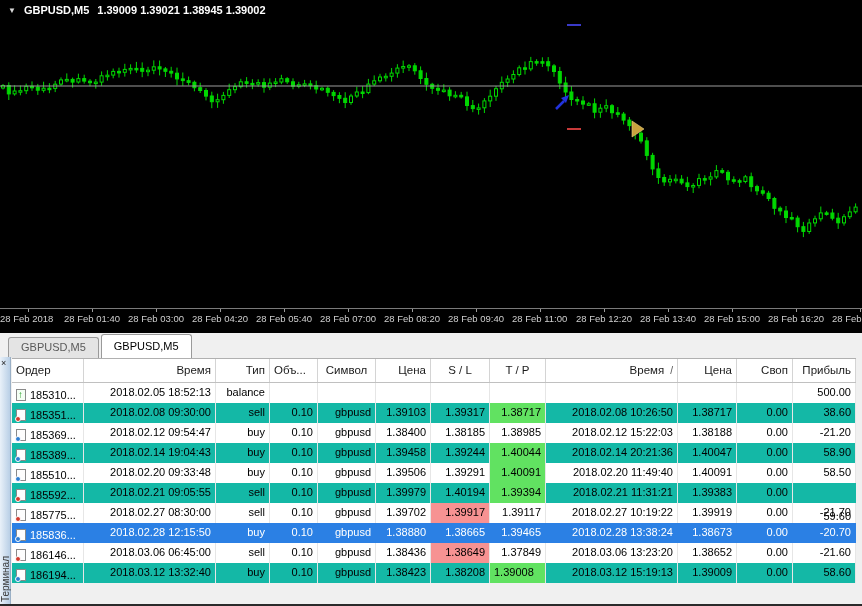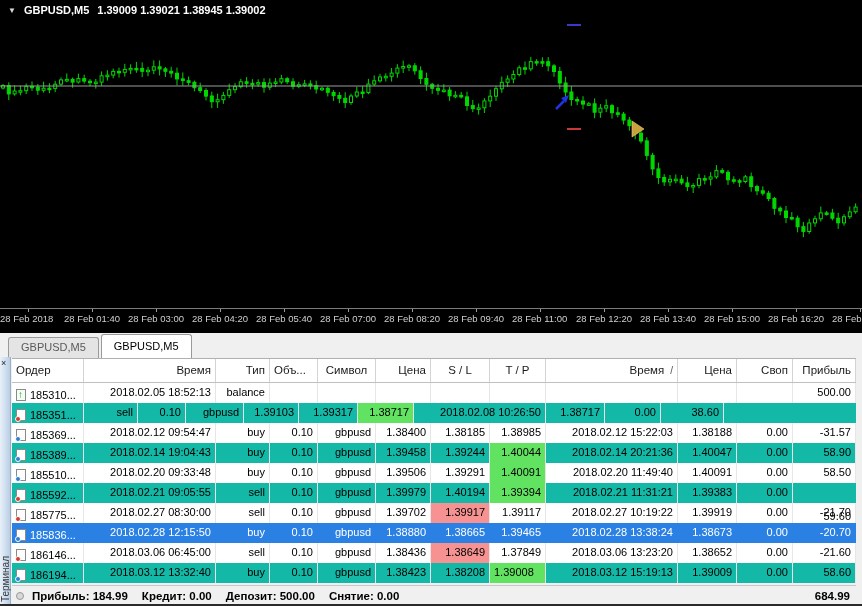--- a/index.html
+++ b/index.html
@@ -471,20 +471,21 @@
             <div class="td" style="width: 56px; text-align: right;"></div>
             <div class="td" style="width: 63px; text-align: right;">500.00</div>
           </div>
           <div class="trow alt">
             <div class="td ordercell" style="width: 72px; text-align: left;">
               <span class="oicon sell">
                 <span class="dot"></span>
               </span>
               <span>185351...</span>
             </div>
+            <div class="td" style="width: 132px; text-align: right;">2018.02.08 09:30:00</div>
             <div class="td" style="width: 54px; text-align: right;">sell</div>
             <div class="td" style="width: 48px; text-align: right;">0.10</div>
             <div class="td" style="width: 58px; text-align: right;">gbpusd</div>
             <div class="td" style="width: 55px; text-align: right;">1.39103</div>
             <div class="td" style="width: 59px; text-align: right;">1.39317</div>
             <div class="td hl-green" style="width: 56px; text-align: right;">1.38717</div>
             <div class="td" style="width: 132px; text-align: right;">2018.02.08 10:26:50</div>
             <div class="td" style="width: 59px; text-align: right;">1.38717</div>
             <div class="td" style="width: 56px; text-align: right;">0.00</div>
             <div class="td" style="width: 63px; text-align: right;">38.60</div>
@@ -499,21 +500,21 @@
             <div class="td" style="width: 132px; text-align: right;">2018.02.12 09:54:47</div>
             <div class="td" style="width: 54px; text-align: right;">buy</div>
             <div class="td" style="width: 48px; text-align: right;">0.10</div>
             <div class="td" style="width: 58px; text-align: right;">gbpusd</div>
             <div class="td" style="width: 55px; text-align: right;">1.38400</div>
             <div class="td" style="width: 59px; text-align: right;">1.38185</div>
             <div class="td" style="width: 56px; text-align: right;">1.38985</div>
             <div class="td" style="width: 132px; text-align: right;">2018.02.12 15:22:03</div>
             <div class="td" style="width: 59px; text-align: right;">1.38188</div>
             <div class="td" style="width: 56px; text-align: right;">0.00</div>
-            <div class="td" style="width: 63px; text-align: right;">-31.57</div>
+            <div class="td" style="width: 63px; text-align: right;">-21.20</div>
           </div>
           <div class="trow alt">
             <div class="td ordercell" style="width: 72px; text-align: left;">
               <span class="oicon buy">
                 <span class="dot"></span>
               </span>
               <span>185389...</span>
             </div>
             <div class="td" style="width: 132px; text-align: right;">2018.02.14 19:04:43</div>
             <div class="td" style="width: 54px; text-align: right;">buy</div>
@@ -635,21 +636,16 @@
             <div class="td" style="width: 58px; text-align: right;">gbpusd</div>
             <div class="td" style="width: 55px; text-align: right;">1.38423</div>
             <div class="td" style="width: 59px; text-align: right;">1.38208</div>
             <div class="td hl-green" style="width: 56px; text-align: left;">1.39008</div>
             <div class="td" style="width: 132px; text-align: right;">2018.03.12 15:19:13</div>
             <div class="td" style="width: 59px; text-align: right;">1.39009</div>
             <div class="td" style="width: 56px; text-align: right;">0.00</div>
             <div class="td" style="width: 63px; text-align: right;">58.60</div>
           </div>
         </div>
-    </div>
-    <div class="statusbar">
-      <span class="sicon"></span>
-      <span class="sitems"><span>Прибыль: 184.99</span><span>Кредит: 0.00</span><span>Депозит: 500.00</span><span>Снятие: 0.00</span></span>
-      <span class="stotal">684.99</span>
     </div>
   </div>
 
 </div>
 
 </body></html>

